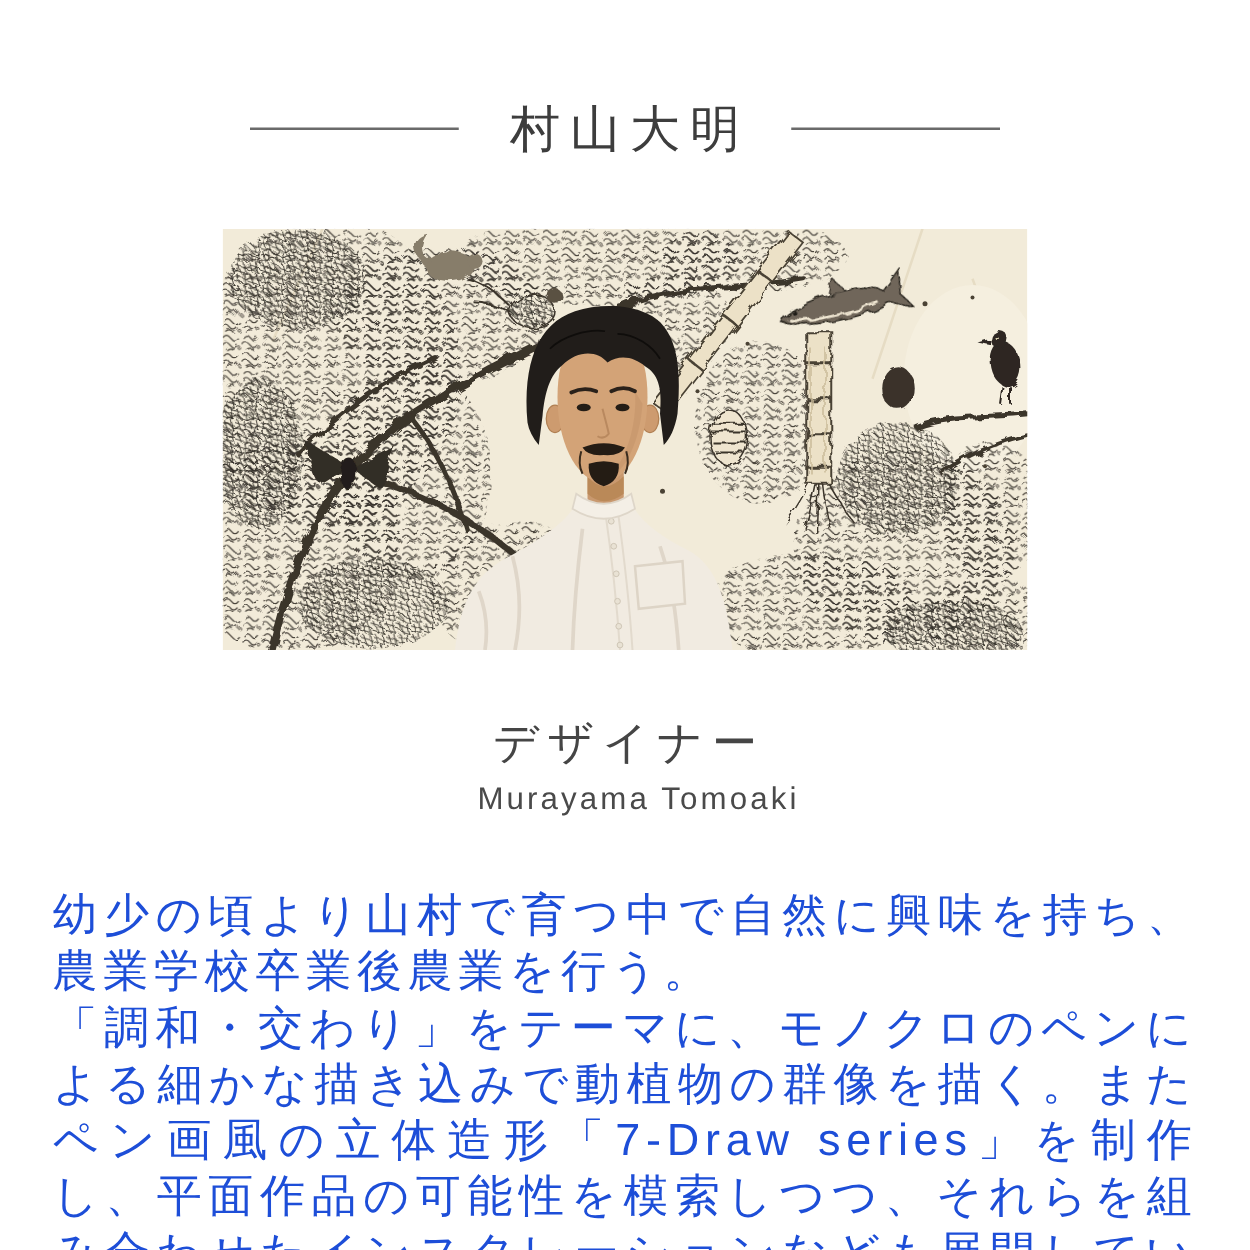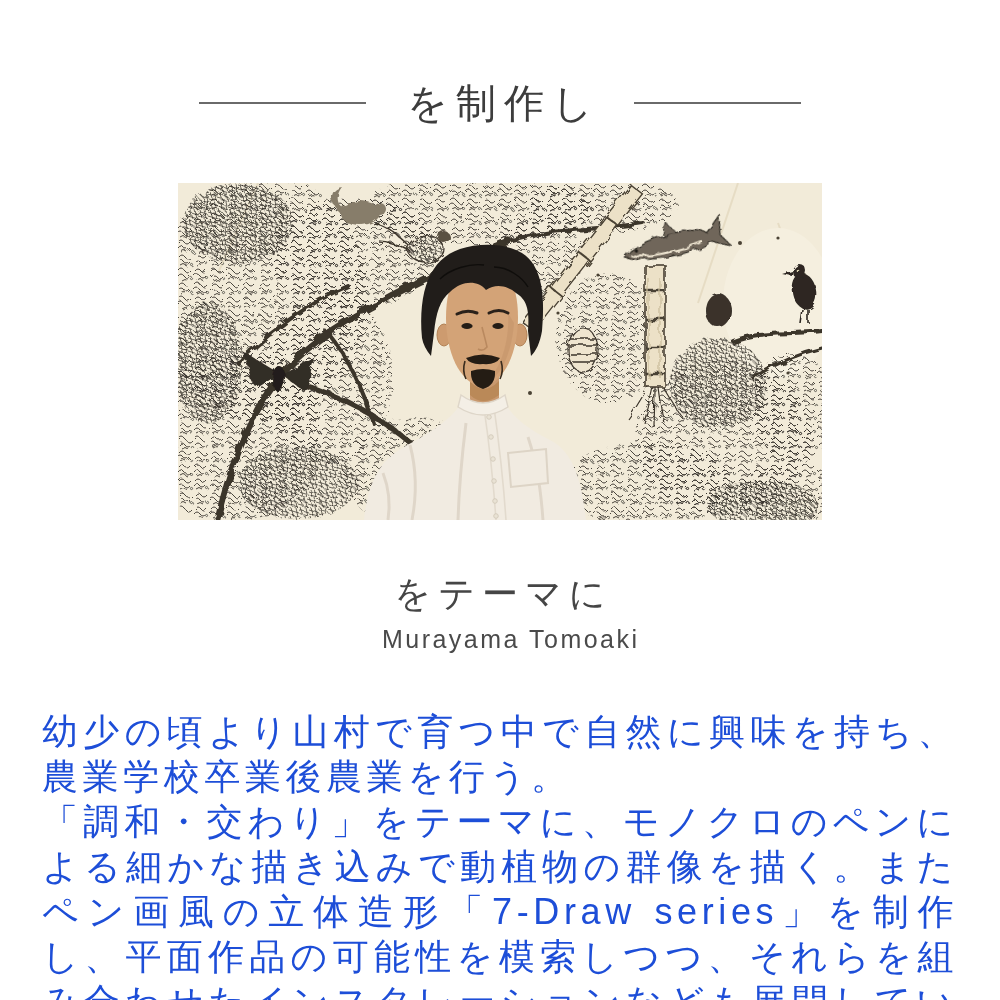--- a/index.html
+++ b/index.html
@@ -50,21 +50,21 @@
   }
   .bio p { margin: 0; }
 </style>
 </head>
 <body>
 
 <div class="page">
 
   <header class="header">
     <span class="rule"></span>
-    <h1 class="title">を制作し</h1>
+    <h1 class="title">村山大明</h1>
     <span class="rule"></span>
   </header>
 
   <figure class="photo">
     <svg width="644" height="337" viewBox="0 0 644 337" xmlns="http://www.w3.org/2000/svg">
       <defs>
         <pattern id="pSquig" width="16" height="14" patternUnits="userSpaceOnUse">
           <path d="M1 4 Q4 0 7 4 T13 4 M0 9 Q3 5 6 9 T12 9 M3 13 Q6 10 9 13" fill="none" stroke="#35302a" stroke-width="0.9"></path>
           <circle cx="13.5" cy="11.5" r="1.1" fill="none" stroke="#35302a" stroke-width="0.7"></circle>
         </pattern>
@@ -218,21 +218,21 @@
 
         <path d="M293,188 Q305,184 317,188 Q318,202 305,206 Q292,202 293,188 Z" fill="#241c14"></path>
         <path d="M287,178 Q284,188 288,196 M323,178 Q326,188 322,196" stroke="#3a2c1e" stroke-width="1.6" fill="none"></path>
 
         <path d="M244,155 C240,108 252,76 282,66 C300,60 324,60 340,68 C362,78 368,106 364,148 C362,160 358,168 353,173 L350,148 C352,126 348,116 338,110 C330,103 318,100 308,107 C300,97 284,97 272,109 C262,117 258,130 256,150 L253,173 C248,167 245,161 244,155 Z" fill="#211d1a"></path>
         <path d="M262,96 C272,86 292,80 306,82 M316,84 C330,84 344,94 350,104" stroke="#0f0d0b" stroke-width="1.4" fill="none"></path>
       </g>
     </svg>
   </figure>
 
-  <h2 class="name-kanji">をテーマに</h2>
+  <h2 class="name-kanji">デザイナー</h2>
   <p class="name-romaji">Murayama Tomoaki</p>
 
   <div class="bio">
     <p>幼少の頃より山村で育つ中で自然に興味を持ち、農業学校卒業後農業を行う。</p>
     <p>「調和・交わり」をテーマに、モノクロのペンによる細かな描き込みで動植物の群像を描く。またペン画風の立体造形「7-Draw series」を制作し、平面作品の可能性を模索しつつ、それらを組み合わせたインスタレーションなども展開している。</p>
   </div>
 
 </div>
 
 </body></html>

